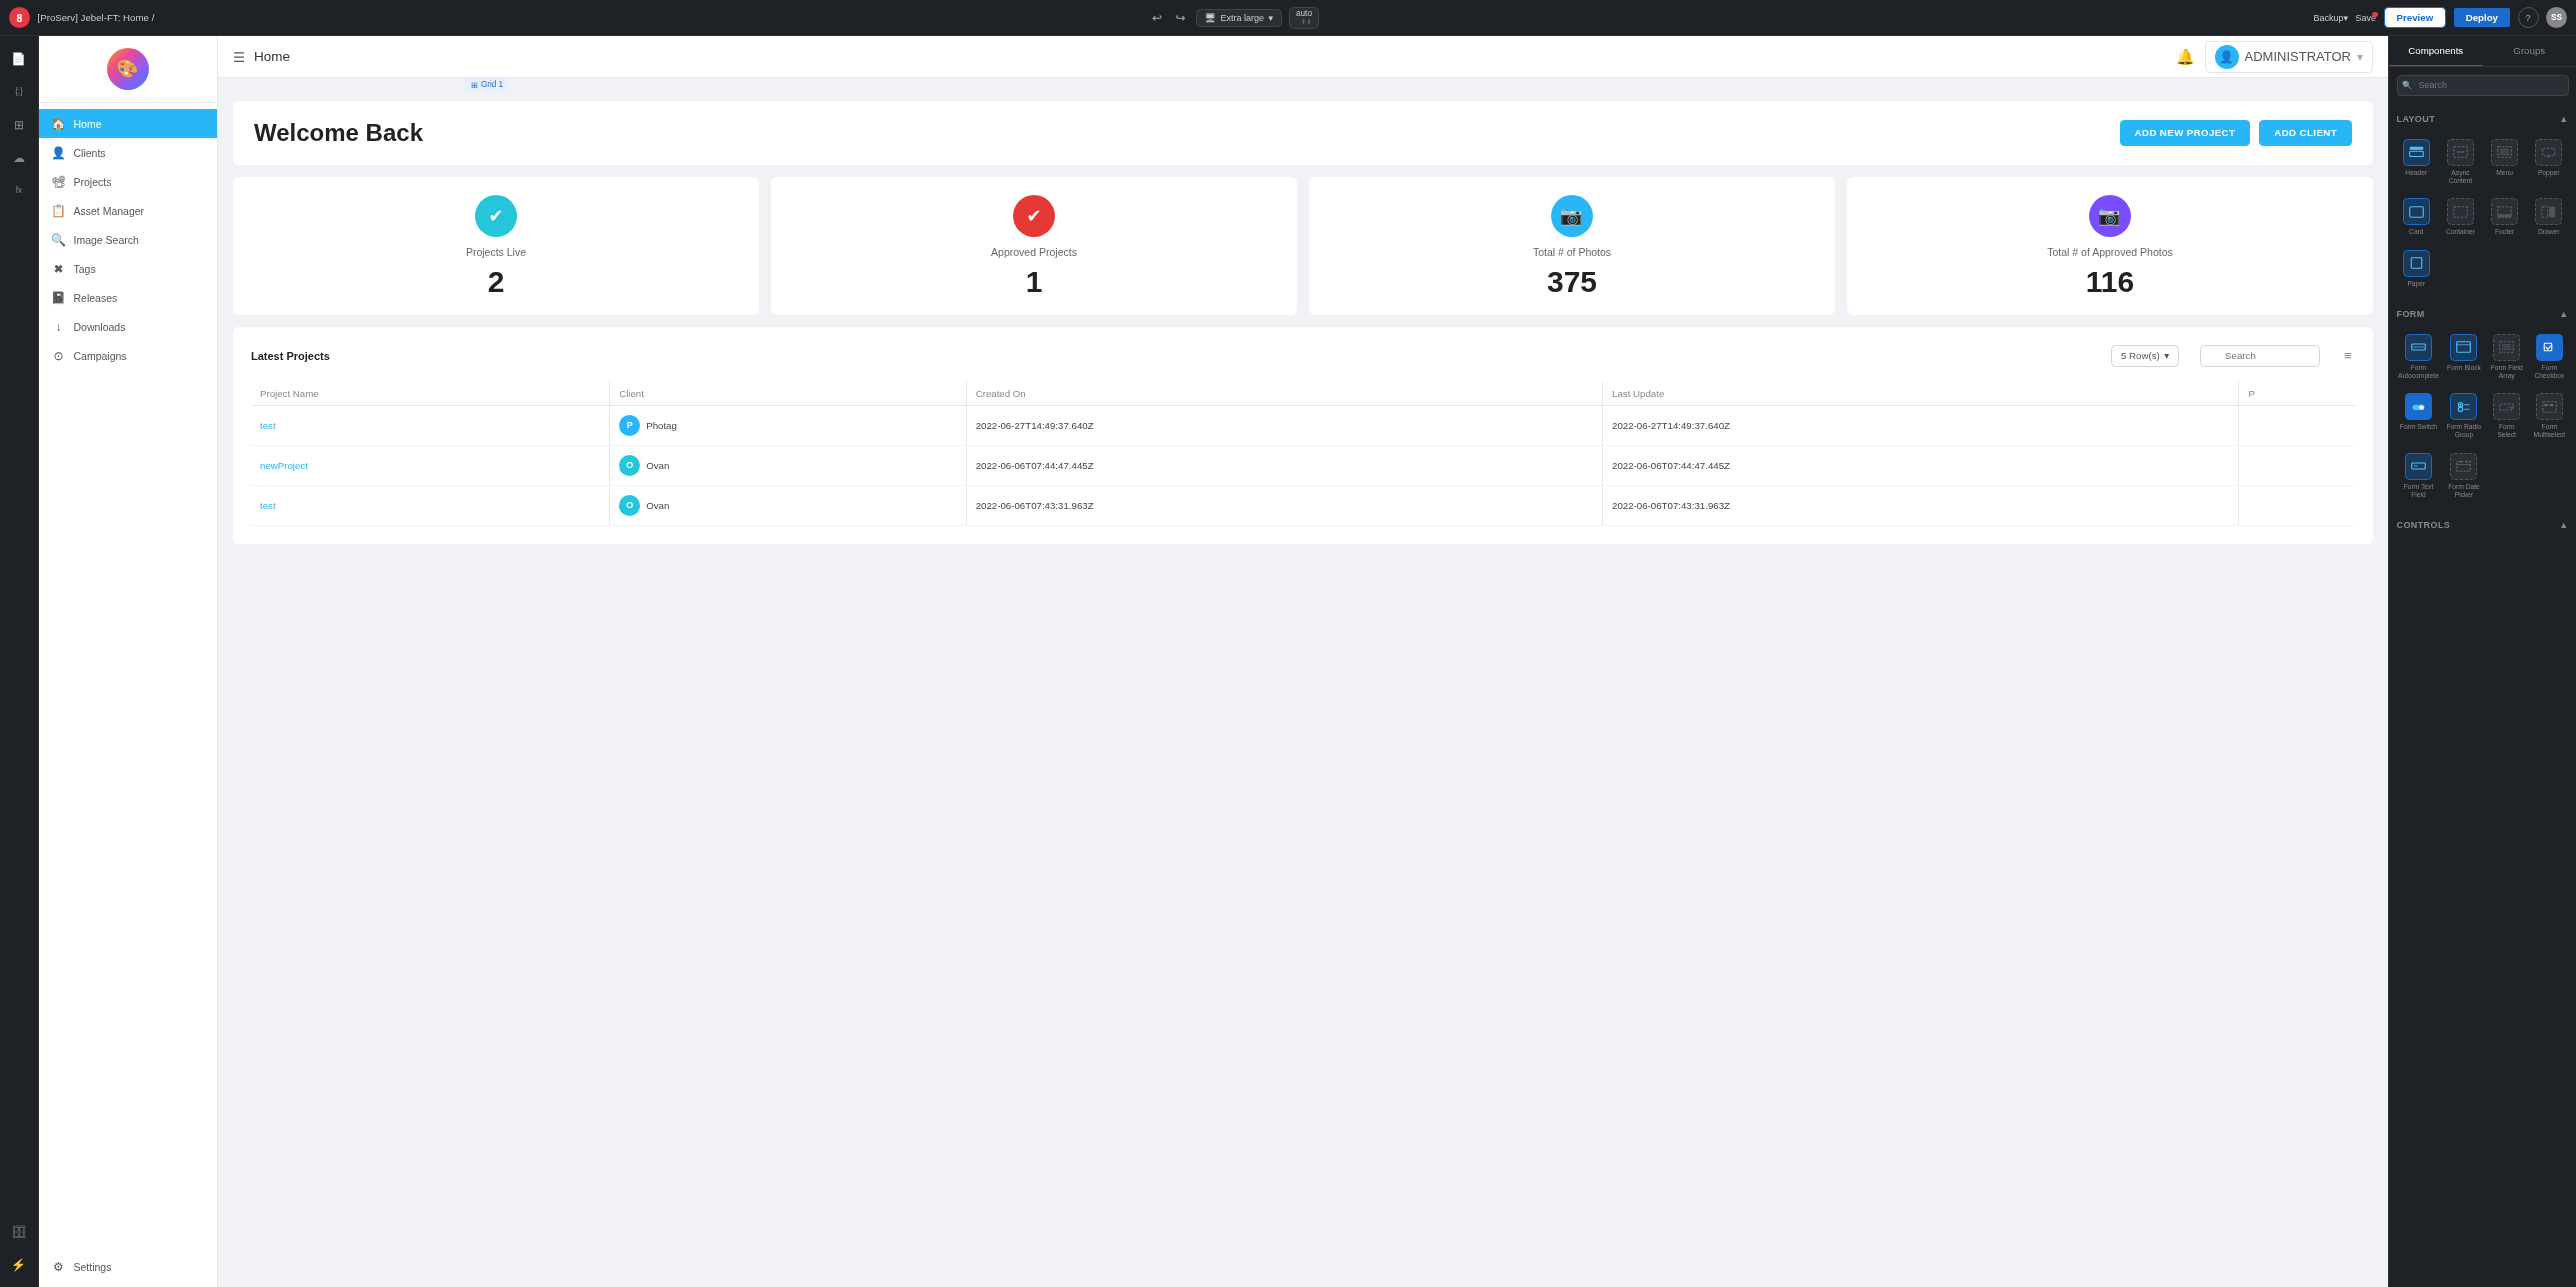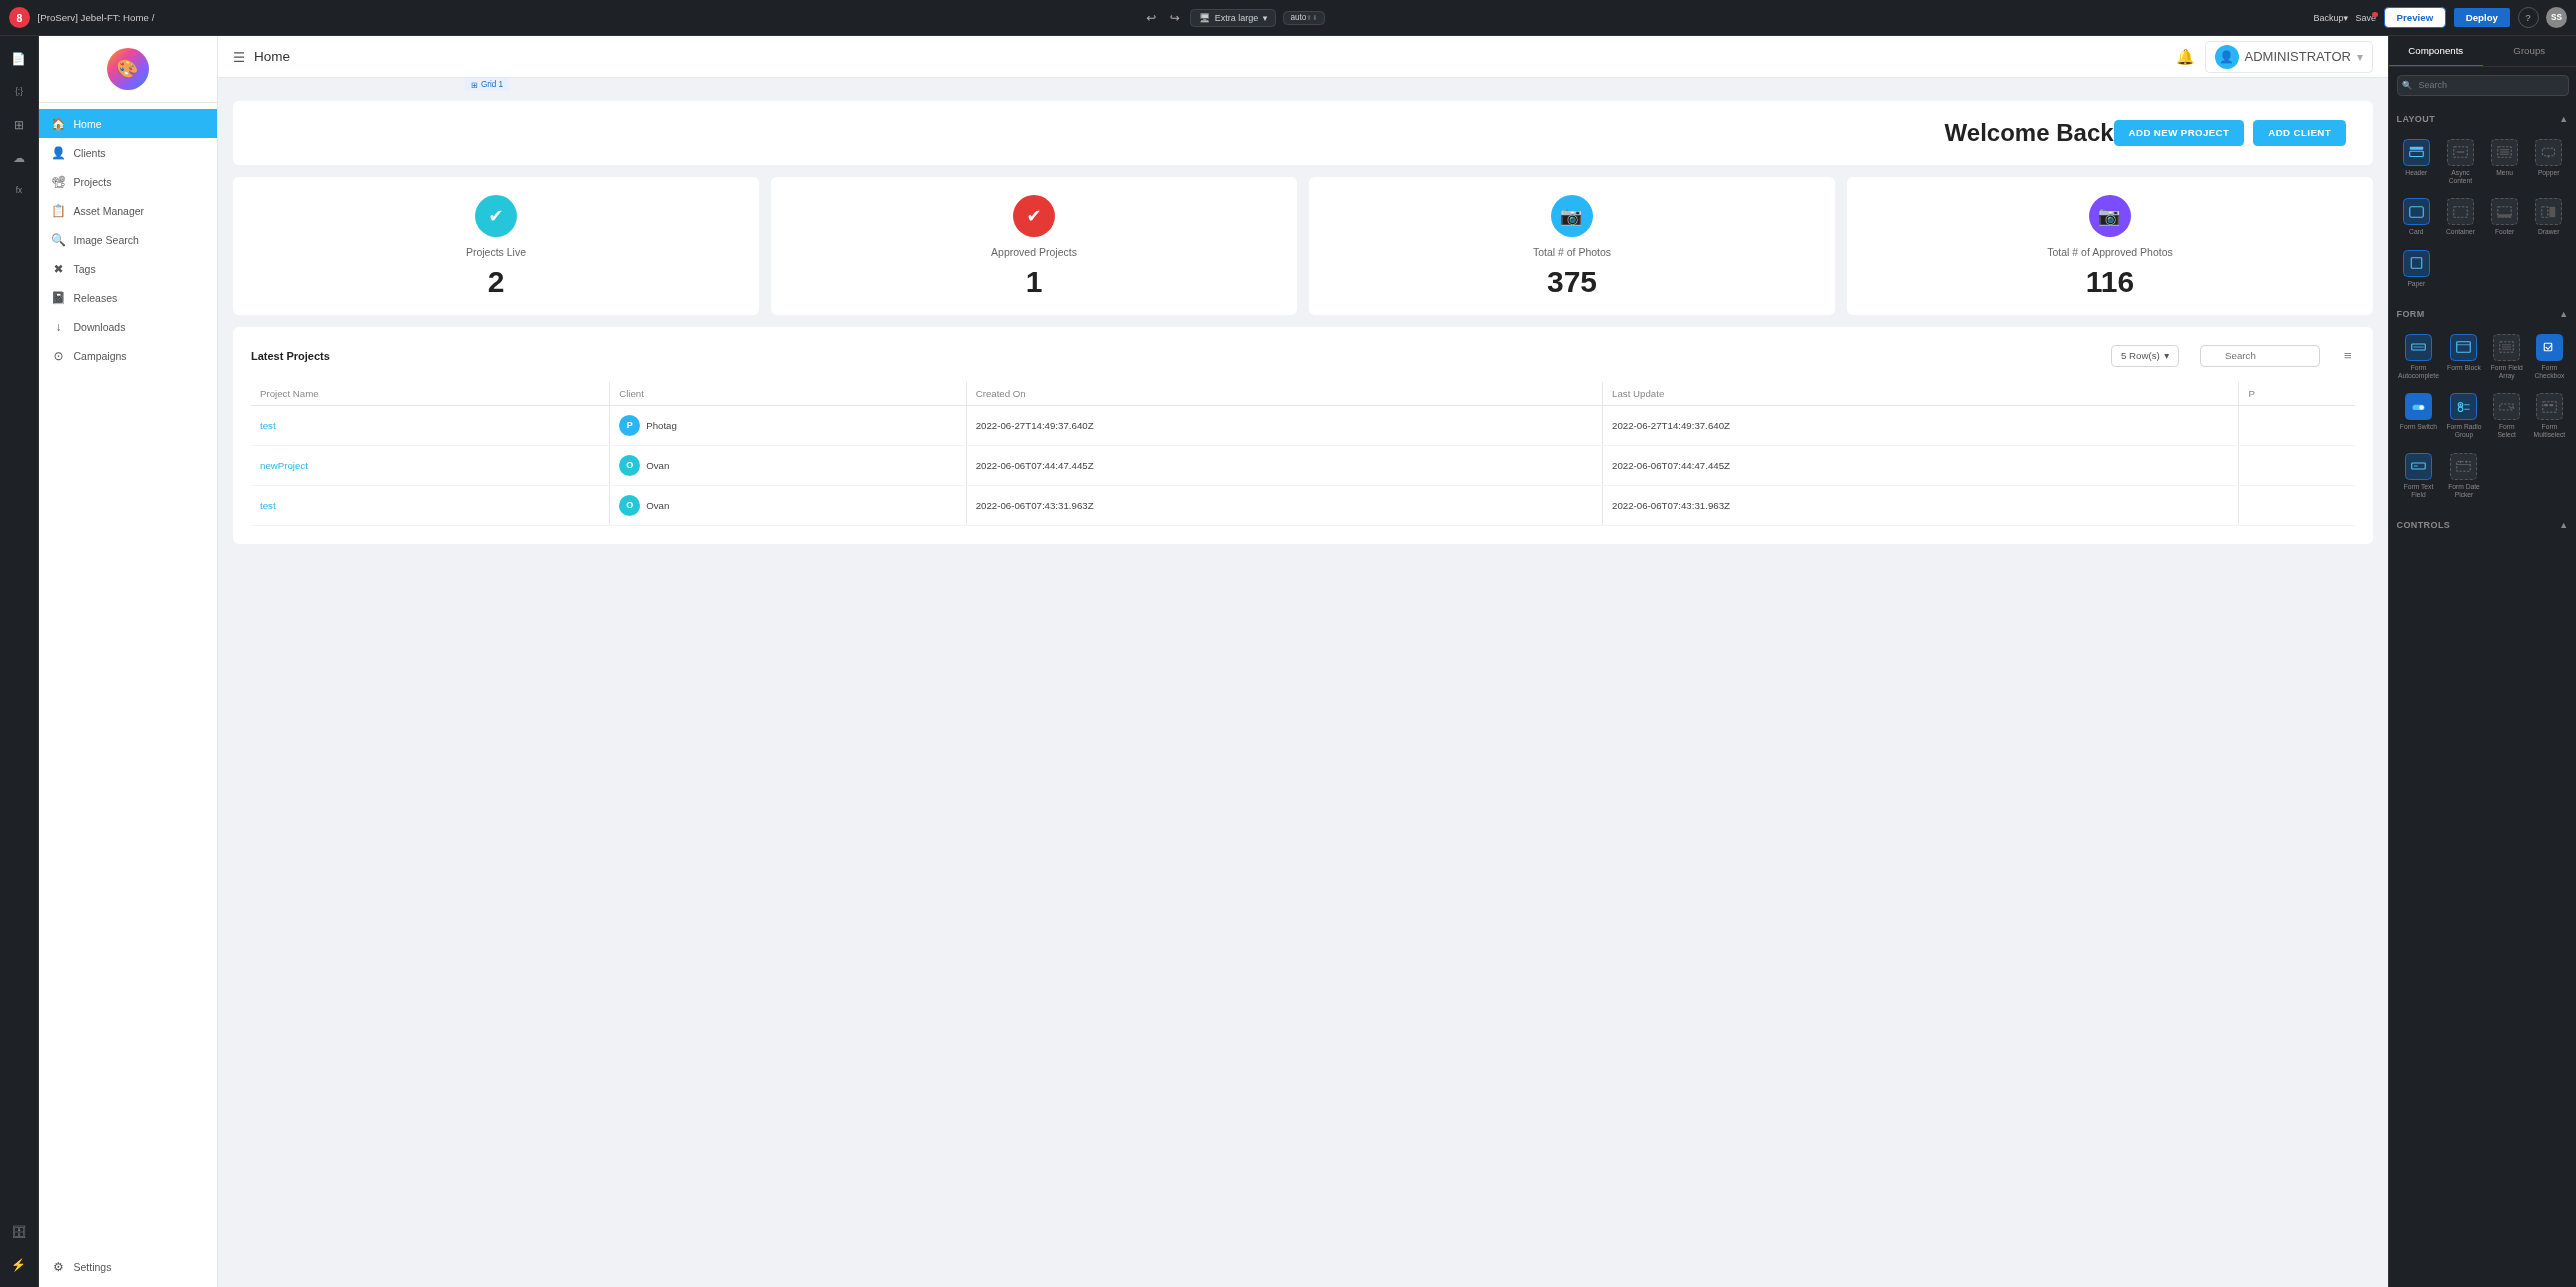--- a/index.html
+++ b/index.html
@@ -21,21 +21,21 @@
     .topbar-icon-btn {
       background: none; border: none; color: #aaa; cursor: pointer;
       padding: 3px; font-size: 12px; border-radius: 3px;
     }
     .topbar-device {
       display: flex; align-items: center; gap: 4.5px;
       background: #2a2f36; border: 0.7px solid #444; border-radius: 4.5px;
       padding: 3px 7.5px; font-size: 9px; color: #ccc; cursor: pointer;
     }
     .topbar-auto {
-      display: flex; flex-direction: row;
+      display: flex; flex-direction: column;
       background: #2a2f36; border: 0.7px solid #444; border-radius: 4.5px;
       padding: 1.5px 6px; font-size: 8.2px; color: #ccc; align-items: flex-end;
     }
     .topbar-backup {
       display: flex; align-items: center; gap: 0;
       background: none; border: none; color: #ccc; cursor: pointer; font-size: 9px;
     }
     .topbar-save {
       display: flex; align-items: center; gap: 3px;
       background: none; border: none; color: #ccc; cursor: pointer; font-size: 9px; position: relative;
@@ -121,22 +121,22 @@
     .grid-label {
       position: absolute; top: 42px; left: 247px; font-size: 8.2px; color: #1a6bcc;
       background: #e8f0fe; padding: 1.5px 6px; display: flex; align-items: center; gap: 3px;
     }
 
     
     .inner-content { padding: 15px; margin-top: 7.5px; }
 
     
     .welcome-card {
-      background: #fff; border-radius: 6px; padding: 18px 27px;
-      display: flex; align-items: center; justify-content: flex-end; margin-bottom: 12px;
+      background: #fff; border-radius: 6px; padding: 18px 21px;
+      display: flex; align-items: center; justify-content: space-between; margin-bottom: 12px;
     }
     .welcome-title { font-size: 24px; font-weight: bold; color: #222; }
     .welcome-actions { display: flex; gap: 9px; }
     .btn-add-project {
       background: #29b6f6; color: #fff; border: none; border-radius: 4.5px;
       padding: 7.5px 15px; font-size: 9.7px; font-weight: 600; cursor: pointer; letter-spacing: 0.4px;
     }
     .btn-add-client {
       background: #29b6f6; color: #fff; border: none; border-radius: 4.5px;
       padding: 7.5px 15px; font-size: 9.7px; font-weight: 600; cursor: pointer; letter-spacing: 0.4px;

